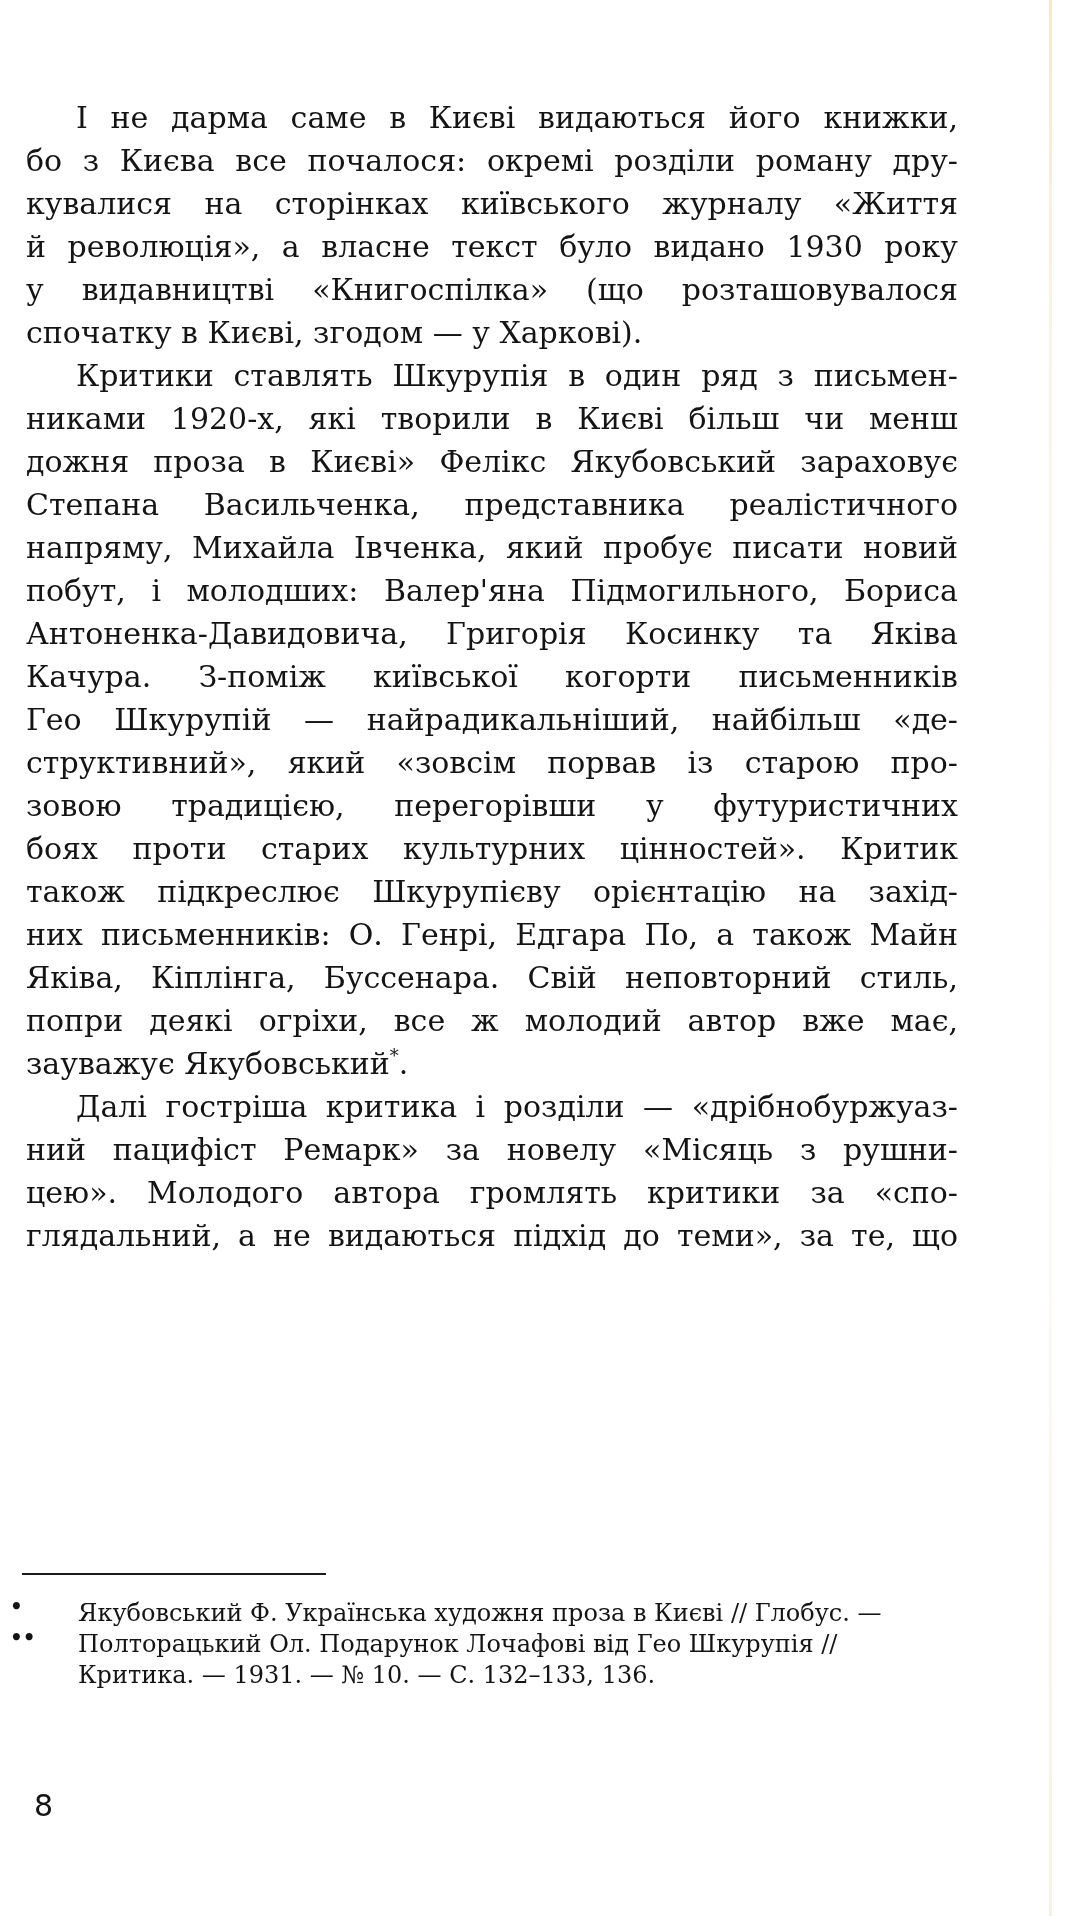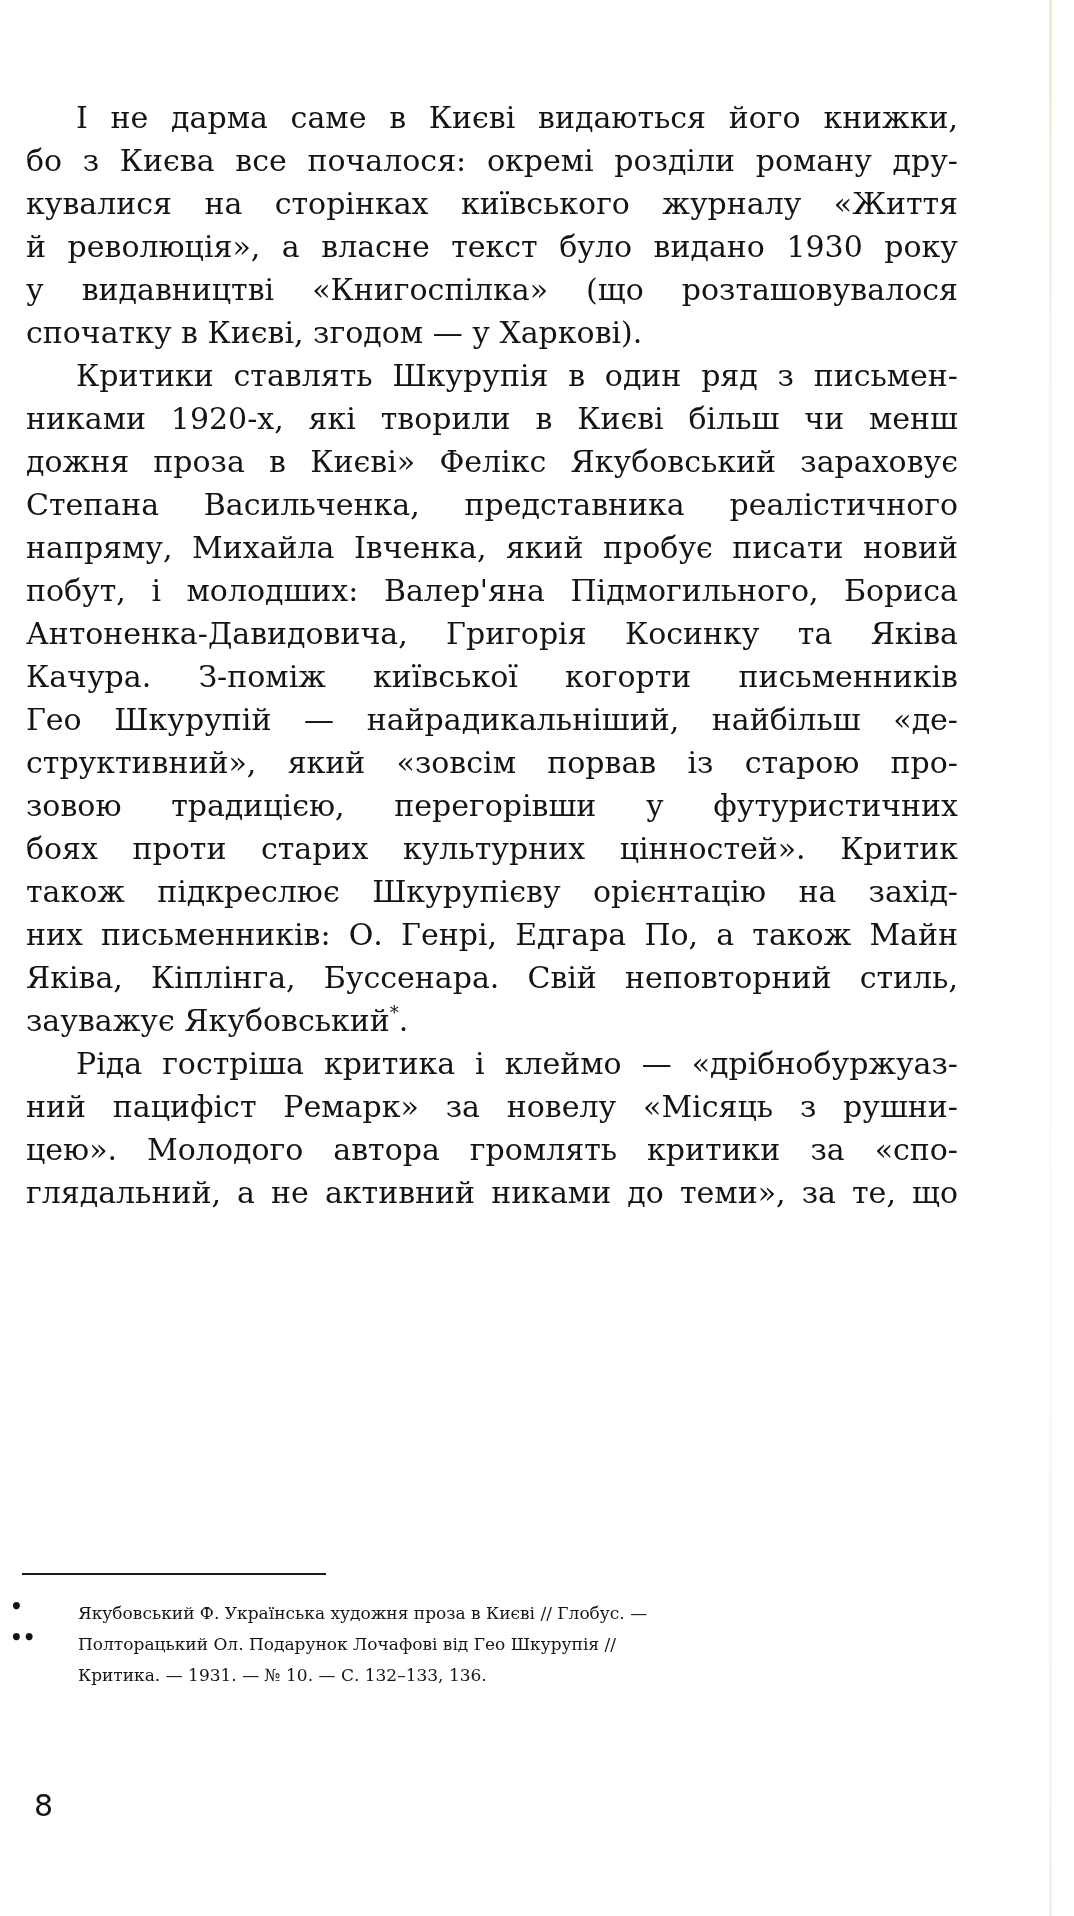--- a/index.html
+++ b/index.html
@@ -32,21 +32,21 @@
   .footnotes {
     position: absolute; left: 0; top: 1598px; width: 1000px;
   }
   .fn {
     position: relative; padding-left: 78px;
   }
   .fn .marker {
     position: absolute; left: 10px; top: -2px; font-size: 20px; line-height: 20px; font-weight: bold;
   }
   .fn .fline {
-    display: block; white-space: nowrap; font-size: 17px; line-height: 31px; height: 31px;
+    display: block; white-space: nowrap; font-size: 24px; line-height: 31px; height: 31px;
   }
   .page-number {
     position: absolute; left: 34px; top: 1789px;
     font-family: "DejaVu Sans", "Liberation Sans", sans-serif;
     font-size: 30px; line-height: 34px; font-weight: 500;
   }
   sup.ref { font-size: 18px; vertical-align: 12px; line-height: 0; }
 </style>
 </head>
 <body>
@@ -73,28 +73,29 @@
     <span class="line">побут, і молодших: Валер'яна Підмогильного, Бориса</span>
     <span class="line">Антоненка-Давидовича, Григорія Косинку та Яківа</span>
     <span class="line">Качура. З-поміж київської когорти письменників</span>
     <span class="line">Гео Шкурупій — найрадикальніший, найбільш «де-</span>
     <span class="line">структивний», який «зовсім порвав із старою про-</span>
     <span class="line">зовою традицією, перегорівши у футуристичних</span>
     <span class="line">боях проти старих культурних цінностей». Критик</span>
     <span class="line">також підкреслює Шкурупієву орієнтацію на захід-</span>
     <span class="line">них письменників: О. Генрі, Едгара По, а також Майн</span>
     <span class="line">Яківа, Кіплінга, Буссенара. Свій неповторний стиль,</span>
+    <span class="line">попри деякі огріхи, все ж молодий автор вже має,</span>
     <span class="line last"><span>зауважує Якубовський</span><sup class="ref">*</sup><span>.</span></span>
   </div>
 
   <div>
-    <span class="line indent">Ріда гостріша критика і клеймо — «дрібнобуржуаз-</span>
+    <span class="line indent">Далі гостріша критика і розділи — «дрібнобуржуаз-</span>
     <span class="line">ний пацифіст Ремарк» за новелу «Місяць з рушни-</span>
     <span class="line">цею». Молодого автора громлять критики за «спо-</span>
-    <span class="line">глядальний, а не активний никами до теми», за те, що</span>
+    <span class="line">глядальний, а не видаються підхід до теми», за те, що</span>
   </div>
 </div>
 
 <div class="fn-rule"></div>
 
 <div class="footnotes">
   <div class="fn">
     <span class="marker">•</span>
     <span class="fline">Якубовський Ф. Українська художня проза в Києві // Глобус. —</span>
   </div>

